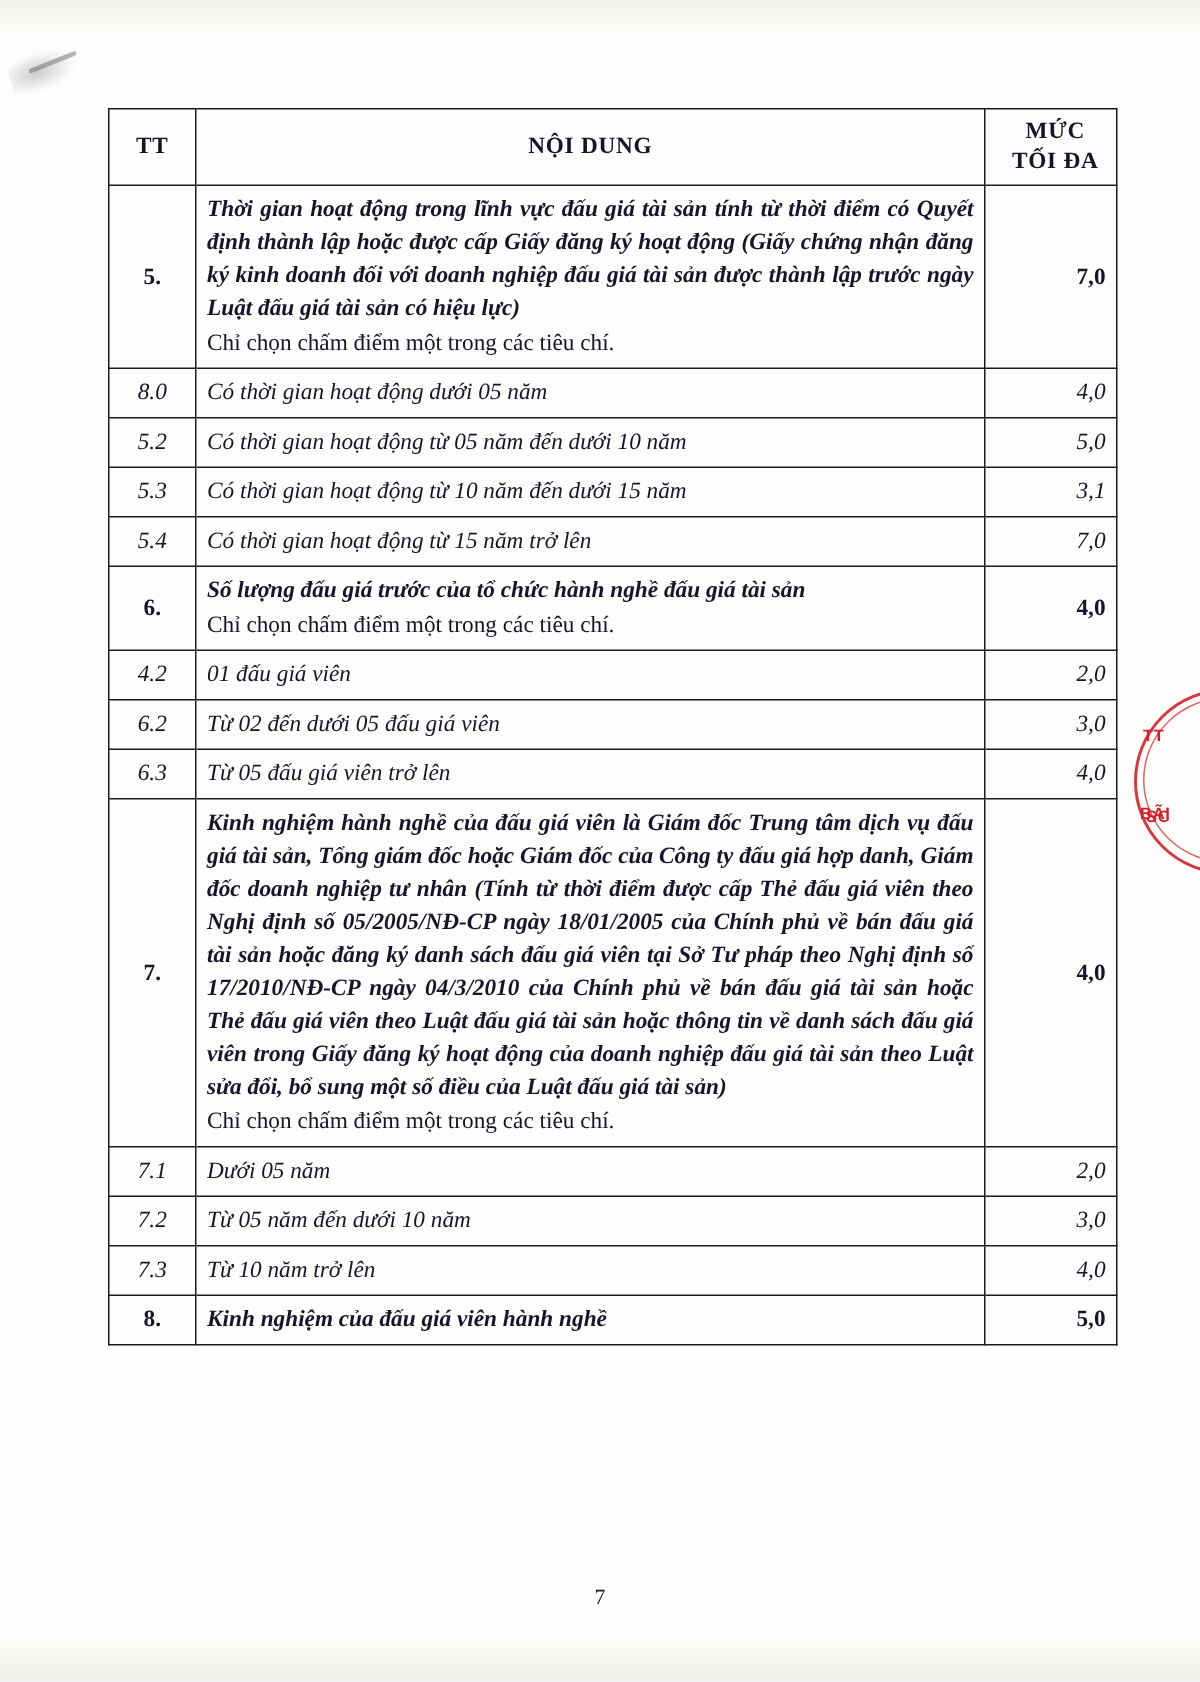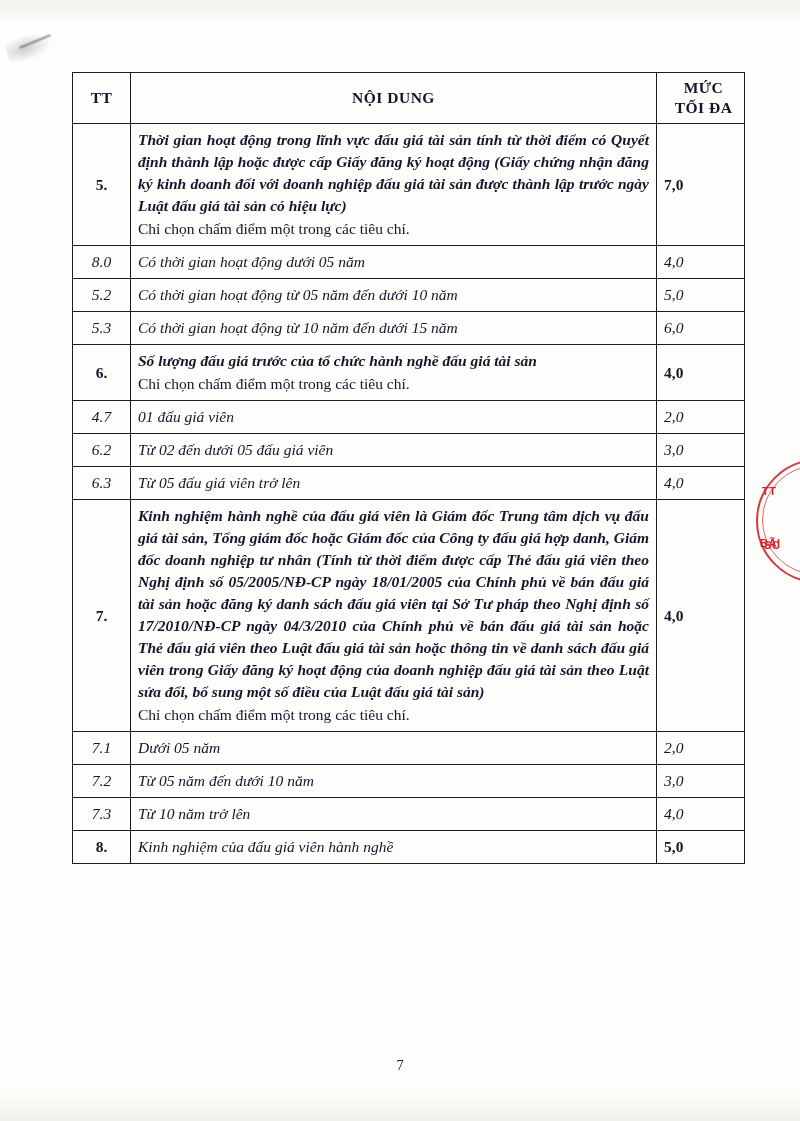--- a/index.html
+++ b/index.html
@@ -93,21 +93,21 @@
 
   .tt {
     text-align: center;
     font-style: italic;
   }
   .tt.bold {
     font-weight: bold;
     font-style: normal;
   }
   .max {
-    text-align: left;
+    text-align: right;
     font-style: italic;
   }
   .max.bold {
     font-weight: bold;
     font-style: normal;
   }
   .content {
     text-align: justify;
   }
   .content .lead {
@@ -121,21 +121,21 @@
     font-style: normal;
     font-weight: normal;
     margin-top: 1px;
   }
   .content.sub {
     font-style: italic;
     text-align: left;
     margin-top: 36px;
   }
   .content.bold-line {
-    font-weight: normal;
+    font-weight: bold;
     font-style: italic;
   }
 
   .page-number {
     position: absolute;
     left: 0;
     right: 0;
     top: 1057px;
     text-align: center;
     font-size: 14.5px;
@@ -224,35 +224,40 @@
 
       <tr>
         <td class="tt">5.2</td>
         <td class="content sub">Có thời gian hoạt động từ 05 năm đến dưới 10 năm</td>
         <td class="max">5,0</td>
       </tr>
 
       <tr>
         <td class="tt">5.3</td>
         <td class="content sub">Có thời gian hoạt động từ 10 năm đến dưới 15 năm</td>
-        <td class="max">6,0</td>
-      </tr>
-
+        <td class="max">3,1</td>
+      </tr>
+
+      <tr>
+        <td class="tt">5.4</td>
+        <td class="content sub">Có thời gian hoạt động từ 15 năm trở lên</td>
+        <td class="max">7,0</td>
+      </tr>
 
       <tr>
         <td class="tt bold">6.</td>
         <td class="content">
           <span class="lead">Số lượng đấu giá trước của tổ chức hành nghề đấu giá tài sản</span>
           <span class="note">Chỉ chọn chấm điểm một trong các tiêu chí.</span>
         </td>
         <td class="max bold">4,0</td>
       </tr>
 
       <tr>
-        <td class="tt">4.7</td>
+        <td class="tt">4.2</td>
         <td class="content sub">01 đấu giá viên</td>
         <td class="max">2,0</td>
       </tr>
 
       <tr>
         <td class="tt">6.2</td>
         <td class="content sub">Từ 02 đến dưới 05 đấu giá viên</td>
         <td class="max">3,0</td>
       </tr>
 

